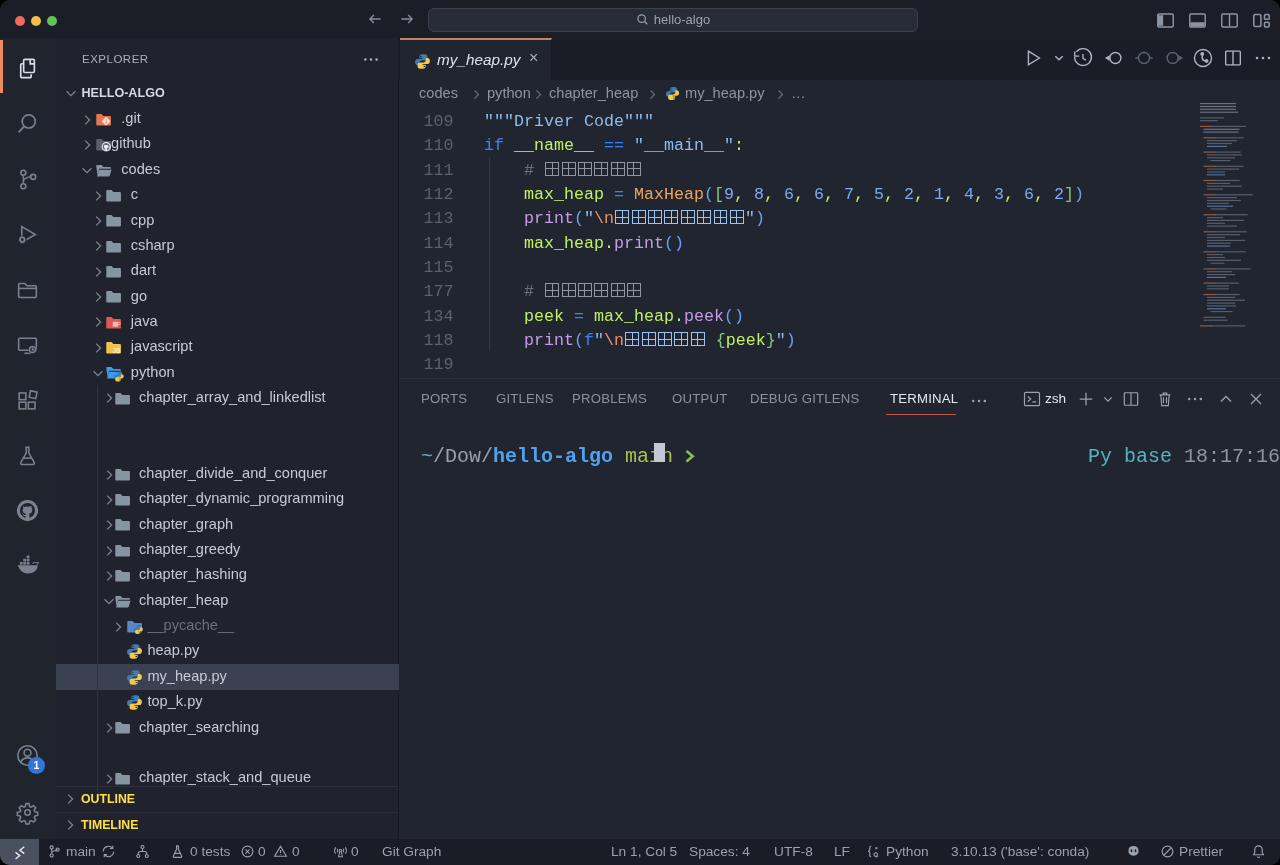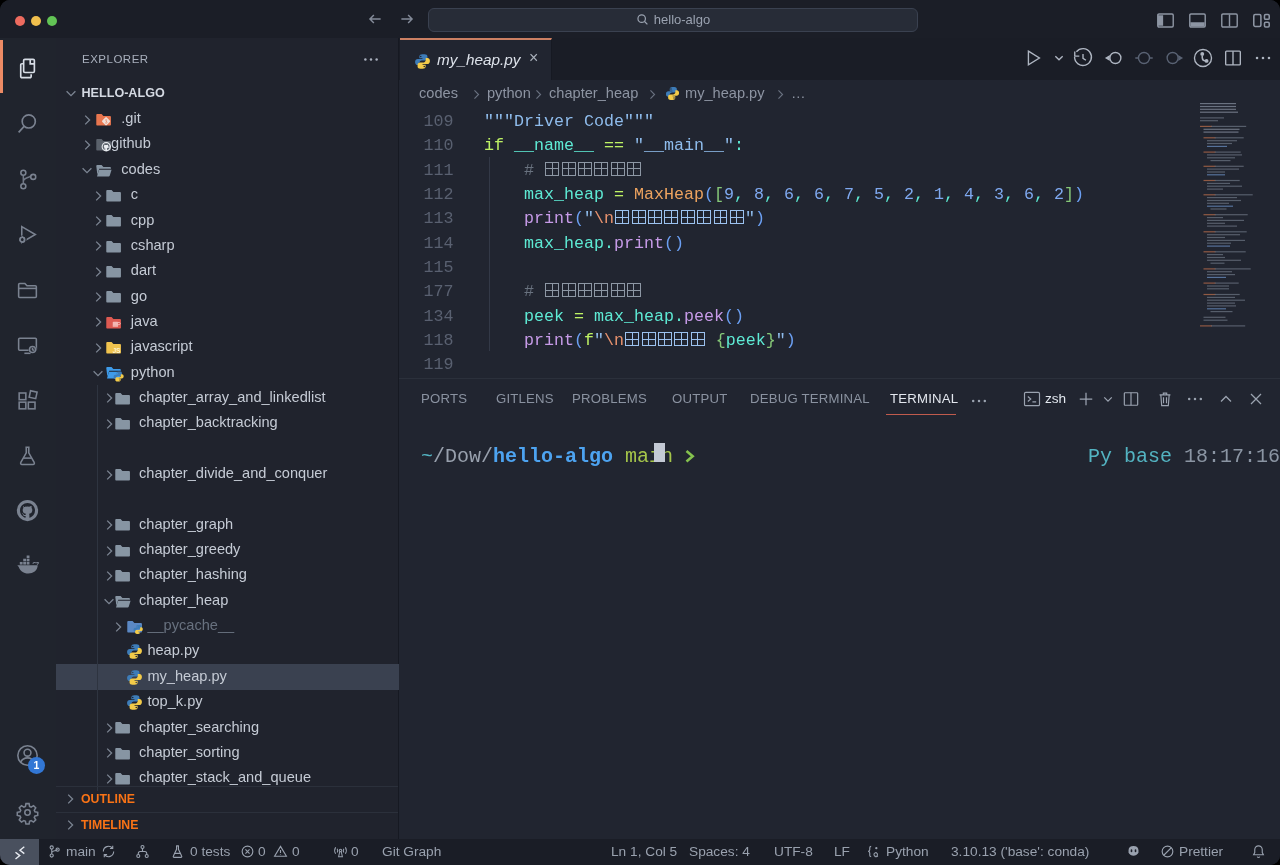--- a/index.html
+++ b/index.html
@@ -24,43 +24,43 @@
 #sbtitle{position:absolute;left:26px;top:15px;font-size:11.5px;letter-spacing:.5px;color:#a9b0bd}
 #sbdots{position:absolute;left:306px;top:12px}
 .row{position:absolute;left:0;width:342px;height:25.4px;font-size:14.6px;color:#c5cbd5;white-space:nowrap}
 .row .lbl{position:absolute;top:3.5px}
 .row.dim{color:#68717f}
 .chev{position:absolute;top:5px;width:16px;height:16px;color:#7b8492}
 .chev svg{width:16px;height:16px;display:block}
 .ficon{position:absolute;top:4.3px;width:17px;height:17px}
 .ficon svg{width:17px;height:17px;display:block}
 .seln{position:absolute;left:0;width:343px;height:25.4px;background:#3a4150}
-.shead{position:absolute;left:0;width:342px;border-top:1px solid #2b303b;height:25px;color:#f97316;font-weight:bold;font-size:12.3px}
+.shead{position:absolute;left:0;width:342px;border-top:1px solid #2b303b;height:25px;color:#fde047;font-weight:bold;font-size:12.3px}
 .shead .lbl{position:absolute;left:25px;top:5px}
 .shead .chev{left:6px;top:4px}
 
 #tabstrip{left:399px;top:38px;width:881px;height:42px;background:#1a1d26}
 #tab1{position:absolute;left:1px;top:0;width:152px;height:42px;background:#212530;border-top:2.5px solid #cc8063;border-right:1px solid #161922}
 #tab1 .pyi{position:absolute;left:14px;top:13px;width:17px;height:17px}
 #tab1 .tname{position:absolute;left:37px;top:10.5px;font-style:italic;font-size:15.3px;color:#dde2ea}
 #tab1 .tx{position:absolute;left:129px;top:9px;font-size:16px;color:#aab1bc}
 .eicon{position:absolute;top:9px;width:22px;height:22px;color:#aeb5c1}
 .eicon svg{width:22px;height:22px;display:block}
 .eicon.dim{color:#596273}
 #breadcrumbs{left:399px;top:80px;width:881px;height:28px;background:#212530;color:#8d94a2;font-size:14.6px}
 #breadcrumbs .pyi{position:absolute;left:265.5px;top:6px;width:15px;height:15px}
 
 #code{left:399px;top:108px;width:881px;height:269.5px;background:#212530;font-family:"Liberation Mono",monospace;font-size:16.66px;line-height:24.33px;white-space:pre}
 .cl{position:absolute;left:0;width:881px;height:24.33px}
 .lnum{position:absolute;left:24.6px;width:30px;color:#596070;text-align:right}
 .ct{position:absolute;left:85px}
 #indentg{position:absolute;left:90px;top:48.7px;width:1px;height:194.6px;background:#333947}
-.kw{color:#bef264}.str{color:#8fbcec}.fn{color:#c79be8}.cls{color:#eda35f}
+.kw{color:#3b82f6}.str{color:#8fbcec}.fn{color:#c79be8}.cls{color:#eda35f}
 .num{color:#7fa9f0}.b1{color:#6b9ff2}.b2{color:#86c878}.cm{color:#69727f}
-.esc{color:#e8926e}.fg{color:#5eead4}
+.esc{color:#e8926e}.fg{color:#bef264}
 .cm .cj{color:#8d97a4}.str .cj{color:#9cc2ef}
 .cj{display:inline-block;width:13.9px;height:13.8px;margin:0 1.2px -1px 1.3px;border:1.4px solid;border-color:currentColor;background:linear-gradient(currentColor,currentColor) 50% 0/1.4px 100% no-repeat,linear-gradient(currentColor,currentColor) 0 52%/100% 1.4px no-repeat}
 
 #minimap{left:1197px;top:85px;width:75px;height:260px}
 
 #panel{left:399px;top:377.5px;width:881px;height:461.5px;background:#212530;border-top:1px solid #2b303b}
 .ptab{position:absolute;top:12.5px;font-size:13.2px;color:#8a92a0;letter-spacing:.2px}
 .ptab.on{color:#e3e7ee}
 #punder{position:absolute;left:487px;top:35px;width:70px;height:1.8px;background:#c05b4d}
 .picon{position:absolute;top:10px;width:20px;height:20px;color:#9ba3b0}
@@ -405,45 +405,45 @@
             <use href="#chr"></use>
           </svg>
         </span>
         <span class="ficon" style="left:57.5px">
           <svg viewBox="0 0 16 16" style="color:#8795a3">
             <use href="#fold"></use>
           </svg>
         </span>
         <span class="lbl" style="left:83px">chapter_array_and_linkedlist</span>
       </div>
-<div class="row" style="top:372.80px">
-        <span class="chev" style="left:45px">
-          <svg viewBox="0 0 16 16">
-            <use href="#chr"></use>
-          </svg>
-        </span>
-        <span class="ficon" style="left:57.5px">
-          <svg viewBox="0 0 16 16" style="color:#8795a3">
-            <use href="#fold"></use>
-          </svg>
-        </span>
-        <span class="lbl" style="left:83px">chapter_backtracking</span>
-      </div>
 <div class="row" style="top:423.50px">
         <span class="chev" style="left:45px">
           <svg viewBox="0 0 16 16">
             <use href="#chr"></use>
           </svg>
         </span>
         <span class="ficon" style="left:57.5px">
           <svg viewBox="0 0 16 16" style="color:#8795a3">
             <use href="#fold"></use>
           </svg>
         </span>
         <span class="lbl" style="left:83px">chapter_divide_and_conquer</span>
+      </div>
+<div class="row" style="top:448.85px">
+        <span class="chev" style="left:45px">
+          <svg viewBox="0 0 16 16">
+            <use href="#chr"></use>
+          </svg>
+        </span>
+        <span class="ficon" style="left:57.5px">
+          <svg viewBox="0 0 16 16" style="color:#8795a3">
+            <use href="#fold"></use>
+          </svg>
+        </span>
+        <span class="lbl" style="left:83px">chapter_dynamic_programming</span>
       </div>
 <div class="row" style="top:474.20px">
         <span class="chev" style="left:45px">
           <svg viewBox="0 0 16 16">
             <use href="#chr"></use>
           </svg>
         </span>
         <span class="ficon" style="left:57.5px">
           <svg viewBox="0 0 16 16" style="color:#8795a3">
             <use href="#fold"></use>
@@ -535,33 +535,20 @@
         </span>
         <span class="lbl" style="left:83px">chapter_searching</span>
       </div>
 <div class="row" style="top:651.65px">
         <span class="ficon" style="left:70px">
           <svg viewBox="0 0 16 16">
             <use href="#pyl"></use>
           </svg>
         </span>
         <span class="lbl" style="left:91.4px">top_k.py</span>
-      </div>
-<div class="row" style="top:702.35px">
-        <span class="chev" style="left:45px">
-          <svg viewBox="0 0 16 16">
-            <use href="#chr"></use>
-          </svg>
-        </span>
-        <span class="ficon" style="left:57.5px">
-          <svg viewBox="0 0 16 16" style="color:#8795a3">
-            <use href="#fold"></use>
-          </svg>
-        </span>
-        <span class="lbl" style="left:83px">chapter_sorting</span>
       </div>
 <div class="row" style="top:727.70px">
         <span class="chev" style="left:45px">
           <svg viewBox="0 0 16 16">
             <use href="#chr"></use>
           </svg>
         </span>
         <span class="ficon" style="left:57.5px">
           <svg viewBox="0 0 16 16" style="color:#8795a3">
             <use href="#fold"></use>
@@ -765,21 +752,21 @@
         <rect x="6.5" y="231.7" width="22" height="1.2" fill="#6d7684" opacity="0.7"></rect>
         <rect x="6.5" y="234.6" width="24" height="1.2" fill="#6d7684" opacity="0.7"></rect>
         <rect x="3.0" y="240.3" width="12" height="1.2" fill="#c0714d" opacity="0.7"></rect>
         <rect x="14.2" y="240.3" width="34" height="1.2" fill="#6d7684" opacity="0.7"></rect>
       </svg></div>
 <div id="panel" class="ab">
 <span class="ptab" style="left:22px">PORTS</span>
 <span class="ptab" style="left:97px">GITLENS</span>
 <span class="ptab" style="left:173px">PROBLEMS</span>
 <span class="ptab" style="left:273px">OUTPUT</span>
-<span class="ptab" style="left:351px">DEBUG TERMINAL</span>
+<span class="ptab" style="left:351px">DEBUG GITLENS</span>
 <span class="ptab on" style="left:491px">TERMINAL</span>
 <div id="punder"></div>
 <span class="picon" style="left:570px;top:12px">
         <svg viewBox="0 0 24 24" fill="currentColor">
           <circle cx="5" cy="12" r="1.5"></circle>
           <circle cx="12" cy="12" r="1.5"></circle>
           <circle cx="19" cy="12" r="1.5"></circle>
         </svg>
       </span>
 <span class="picon" style="left:623px">

